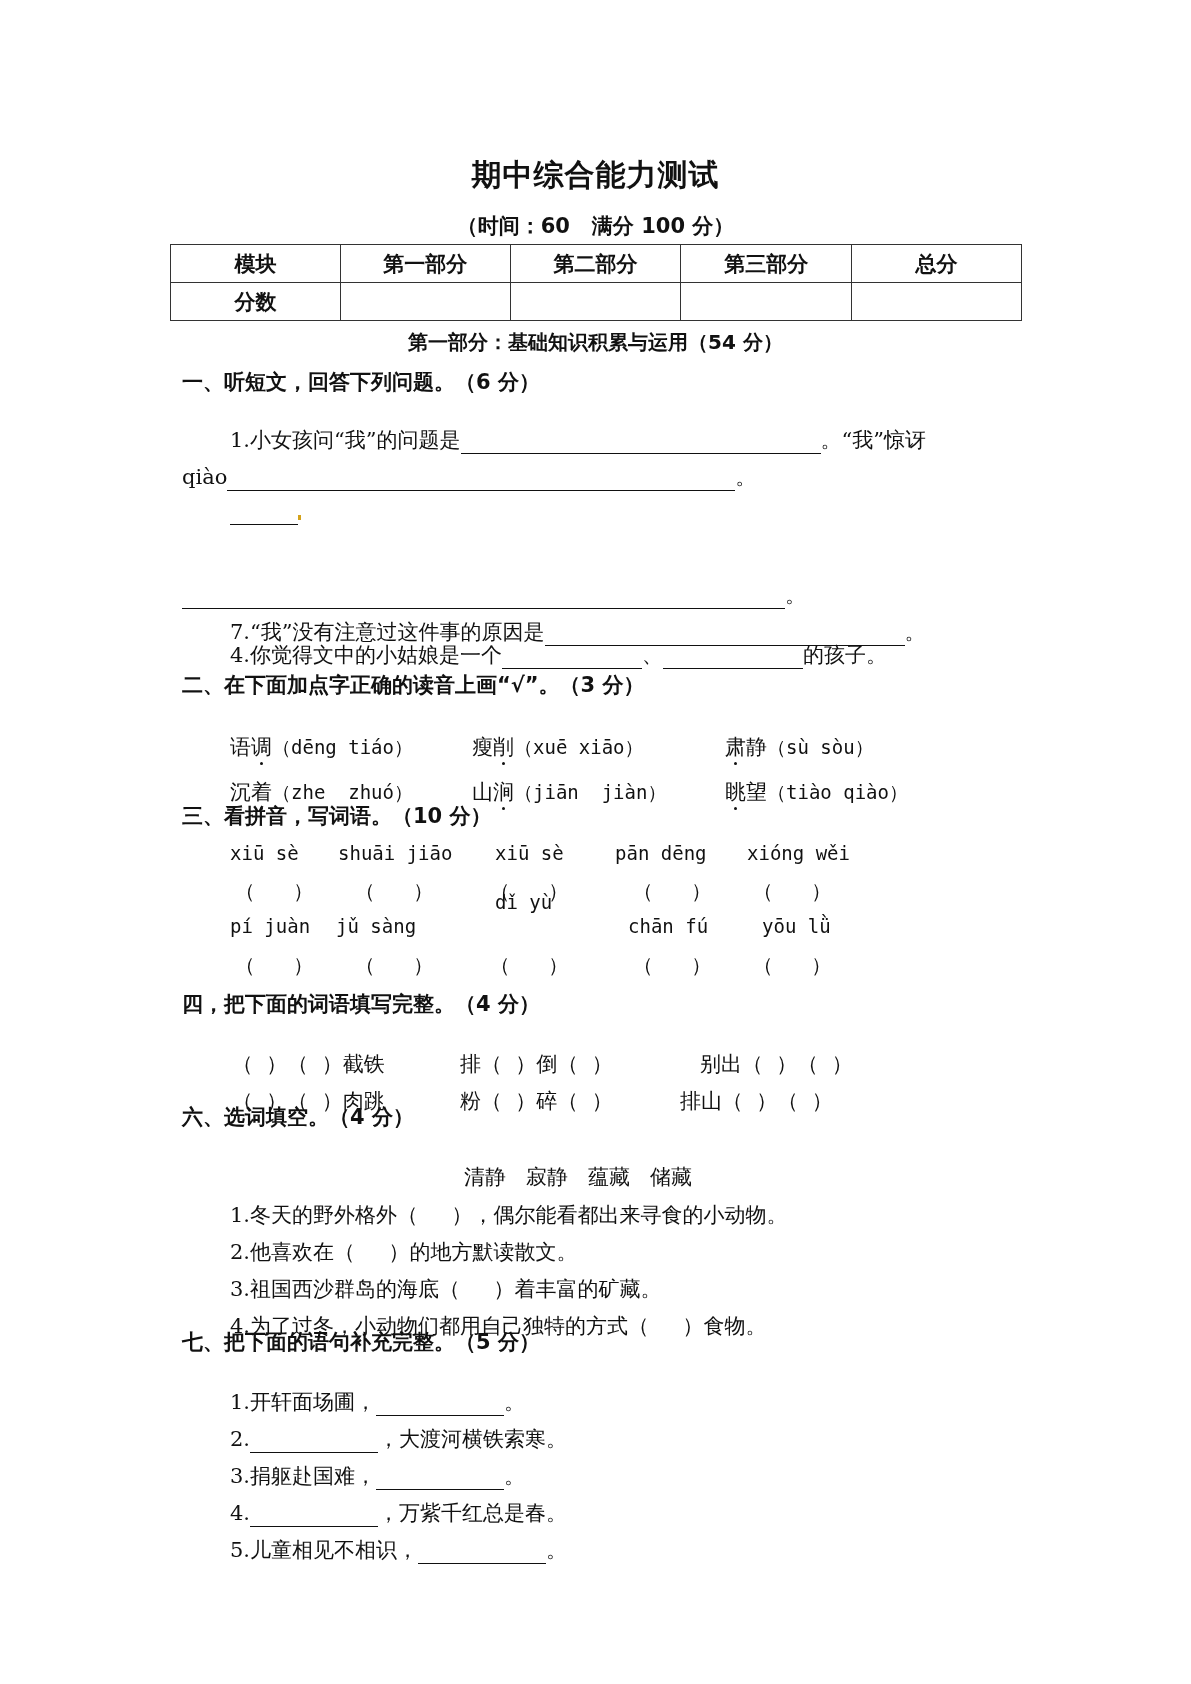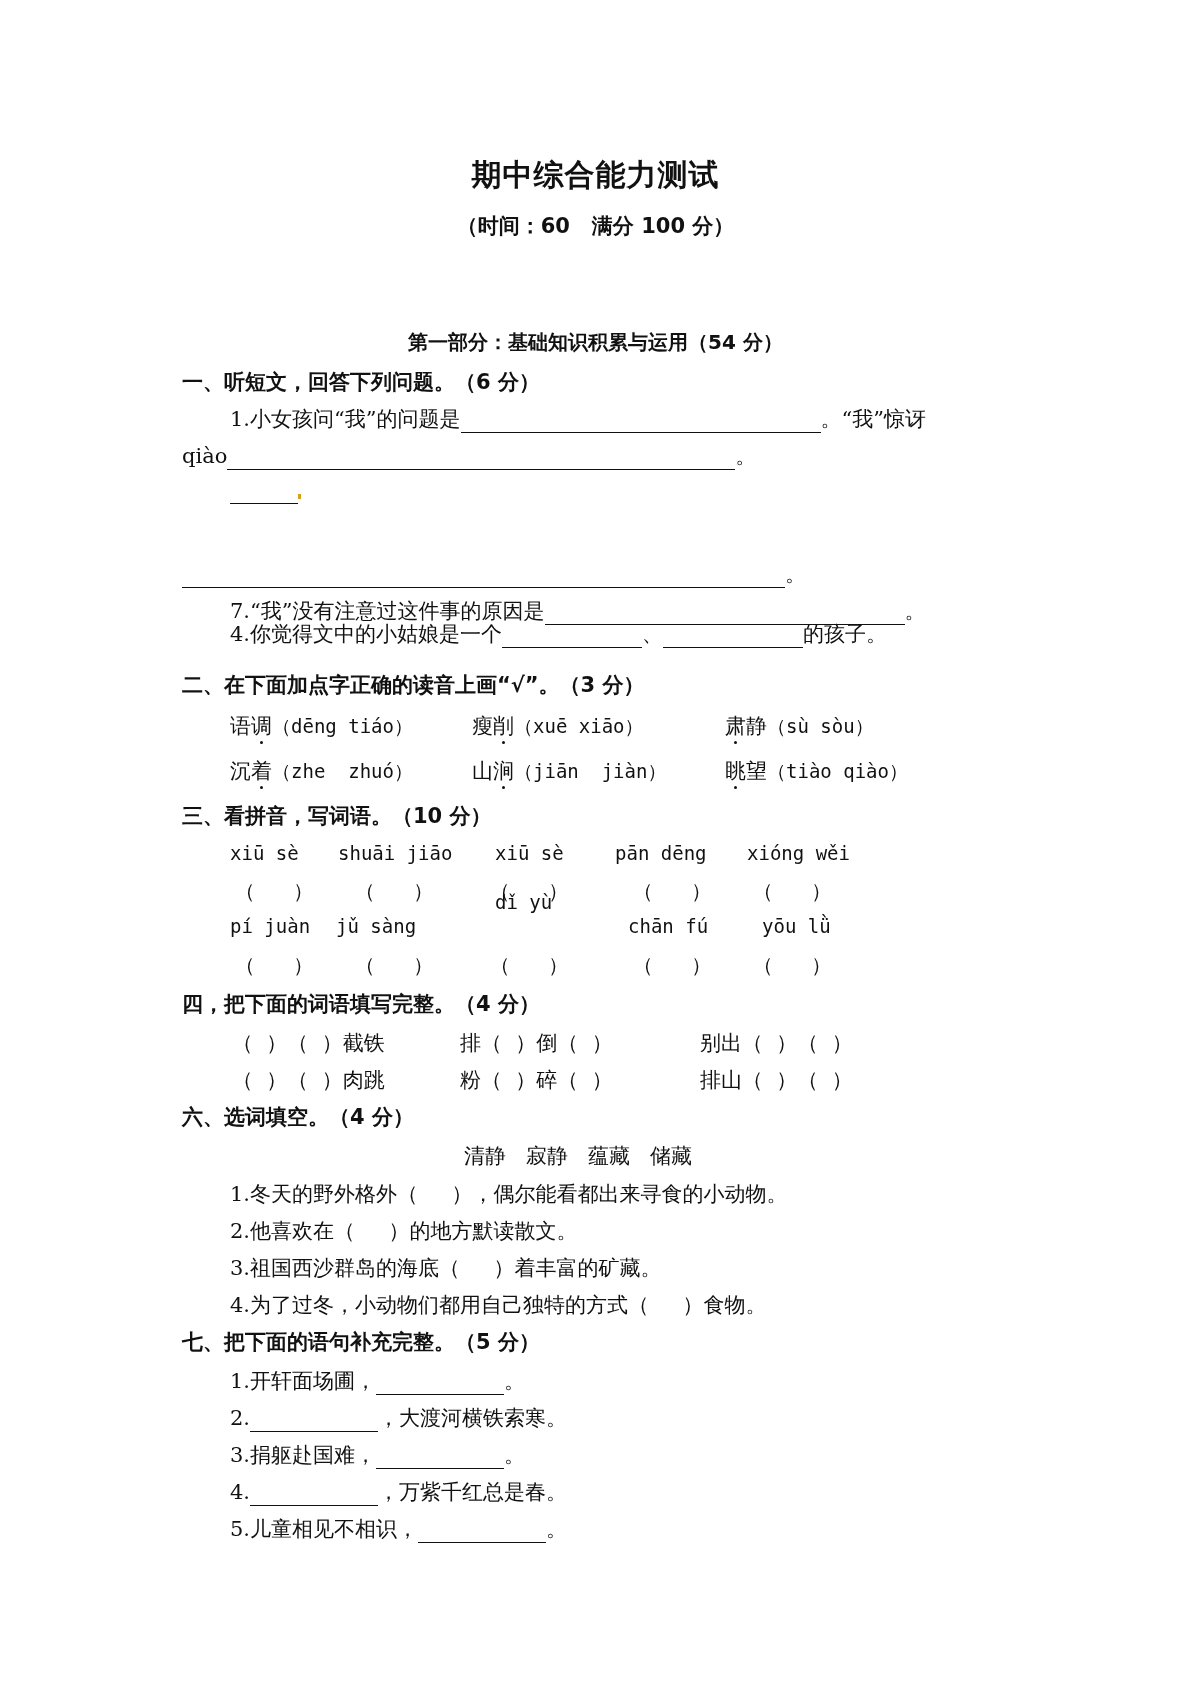--- a/index.html
+++ b/index.html
@@ -9,37 +9,51 @@
   .title { left:0; width:1191px; text-align:center; top:155px; font-size:30px;
            font-family:"DejaVu Sans","Liberation Sans",sans-serif; font-weight:bold; letter-spacing:1px; }
   .subtitle { left:0; width:1191px; text-align:center; top:212px; font-size:21px; font-weight:bold;
               font-family:"DejaVu Sans","Liberation Sans",sans-serif; }
   table.score { position:absolute; left:170px; top:244px; width:852px; border-collapse:collapse; }
   table.score td { border:1.5px solid #333; height:37px; text-align:center; font-size:21px; font-weight:bold;
                    font-family:"DejaVu Sans","Liberation Sans",sans-serif; padding:0; }
   .part-title { left:0; width:1191px; text-align:center; top:329px; font-size:20px; font-weight:bold;
                 font-family:"DejaVu Sans","Liberation Sans",sans-serif; }
   .sec { left:182px; font-size:21px; font-weight:bold; font-family:"DejaVu Sans","Liberation Sans",sans-serif; }
-  .line { font-size:21px; }
+  .line { font-size:21px;margin-top:21px; }
   .blank { display:inline-block; border-bottom:1.6px solid #111; height:20px; vertical-align:bottom; }
   .py { font-size:19px; font-family:"DejaVu Sans Mono","Liberation Mono",monospace; }
   .dot { position:relative; }
   .dot::after { content:""; position:absolute; left:50%; bottom:-6px; width:3px; height:3px; margin-left:-1.5px;
                 background:#111; border-radius:50%; }
   .paren { font-size:20px; }
   .mark { display:inline-block; width:3px; height:5px; background:#d4a21a; vertical-align:baseline; }
 </style>
 </head>
 <body>
 
 <div class="abs title">期中综合能力测试</div>
 <div class="abs subtitle">（时间：60   满分 100 分）</div>
 
 <table class="score">
   <tbody>
+      <tr>
+    <td style="width:170px">模块</td>
+    <td style="width:170px">第一部分</td>
+    <td style="width:171px">第二部分</td>
+    <td style="width:171px">第三部分</td>
+    <td style="width:170px">总分</td>
+  </tr>
+  <tr>
+    <td>分数</td>
+    <td></td>
+    <td></td>
+    <td></td>
+    <td></td>
+  </tr>
 </tbody>
   </table>
 
 <div class="abs part-title">第一部分：基础知识积累与运用（54 分）</div>
 
 <div class="abs sec" style="top:368px">一、听短文，回答下列问题。（6 分）</div>
 <div class="abs line" style="left:230px;top:405px"><span>1.小女孩问“我”的问题是</span><span class="blank" style="width:360px"></span><span>。“我”惊讶</span></div>
 <div class="abs line" style="left:182px;top:442px"><span>qiào</span><span class="blank" style="width:508px"></span><span>。</span></div>
 <div class="abs line" style="left:230px;top:480px"><span class="blank" style="width:68px"></span><span class="mark"></span></div>
 <div class="abs line" style="left:182px;top:560px"><span class="blank" style="width:603px"></span><span>。</span></div>
@@ -75,21 +89,21 @@
 <div class="abs paren" style="left:490px;top:952px">（      ）</div>
 <div class="abs paren" style="left:633px;top:952px">（      ）</div>
 <div class="abs paren" style="left:753px;top:952px">（      ）</div>
 
 <div class="abs sec" style="top:990px">四，把下面的词语填写完整。（4 分）</div>
 <div class="abs line" style="left:232px;top:1029px">（  ）（  ）截铁</div>
 <div class="abs line" style="left:460px;top:1029px">排（  ）倒（  ）</div>
 <div class="abs line" style="left:700px;top:1029px">别出（  ）（  ）</div>
 <div class="abs line" style="left:232px;top:1066px">（  ）（  ）肉跳</div>
 <div class="abs line" style="left:460px;top:1066px">粉（  ）碎（  ）</div>
-<div class="abs line" style="left:700px;top:1066px">排山（  ）（  ）</div>
+<div class="abs line" style="left:680px;top:1066px">排山（  ）（  ）</div>
 
 <div class="abs sec" style="top:1103px">六、选词填空。（4 分）</div>
 <div class="abs line" style="left:464px;top:1142px">清静   寂静   蕴藏   储藏</div>
 <div class="abs line" style="left:230px;top:1180px">1.冬天的野外格外（     ），偶尔能看都出来寻食的小动物。</div>
 <div class="abs line" style="left:230px;top:1217px">2.他喜欢在（     ）的地方默读散文。</div>
 <div class="abs line" style="left:230px;top:1254px">3.祖国西沙群岛的海底（     ）着丰富的矿藏。</div>
 <div class="abs line" style="left:230px;top:1291px">4.为了过冬，小动物们都用自己独特的方式（     ）食物。</div>
 
 <div class="abs sec" style="top:1328px">七、把下面的语句补充完整。（5 分）</div>
 <div class="abs line" style="left:230px;top:1367px"><span>1.开轩面场圃，</span><span class="blank" style="width:128px"></span><span>。</span></div>

